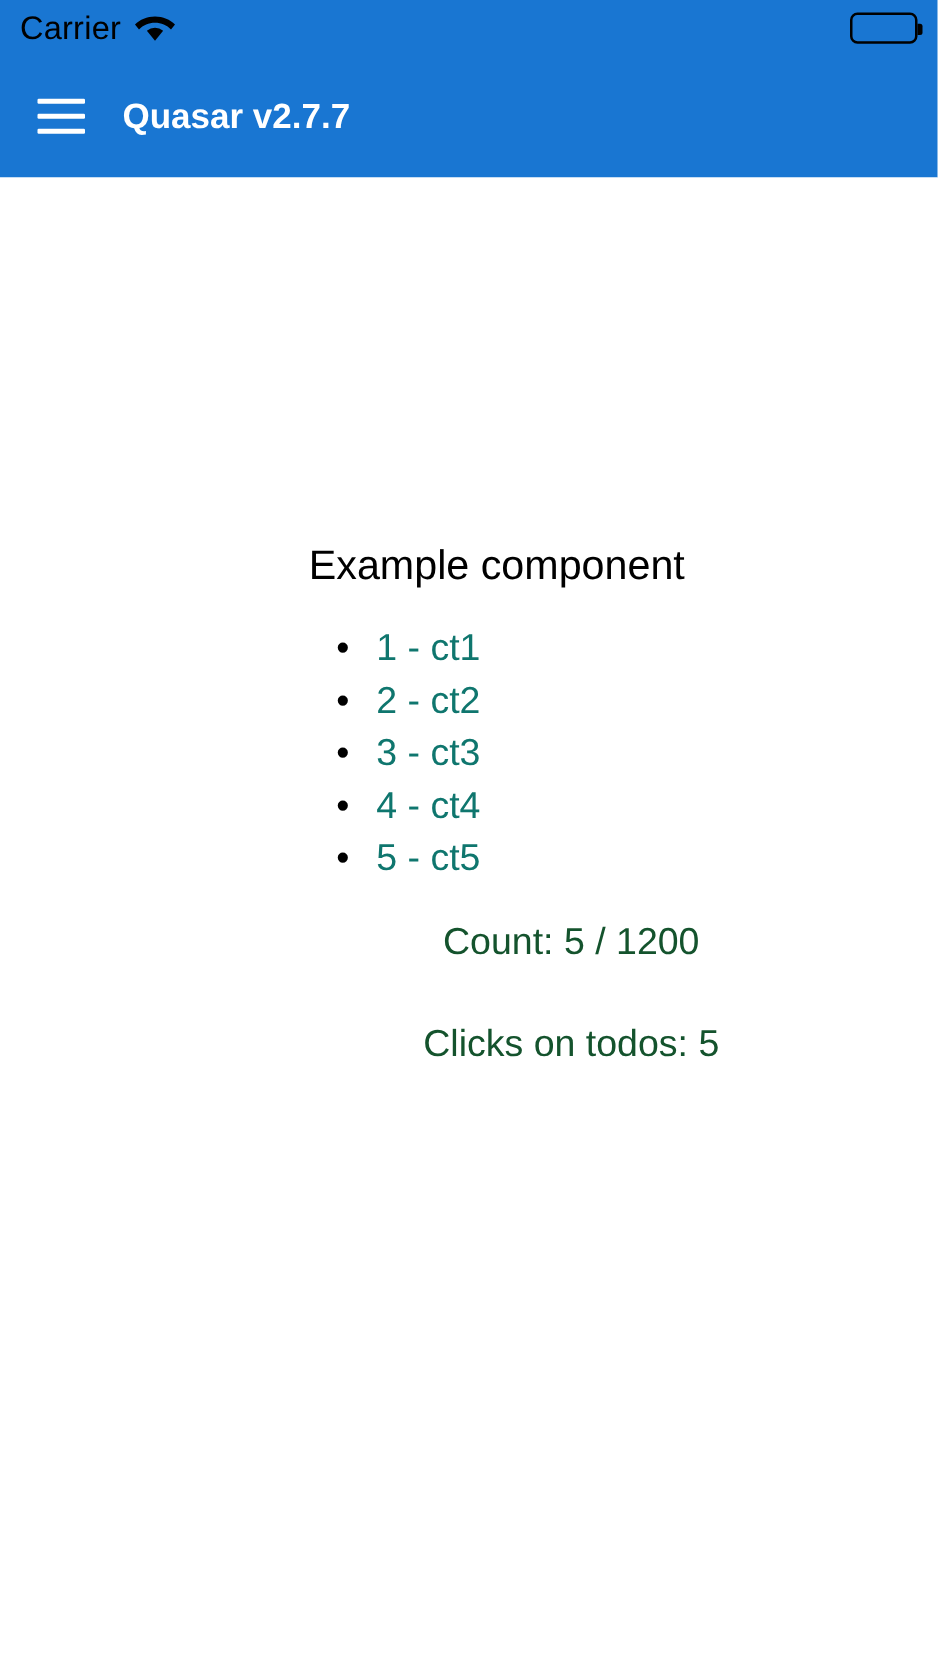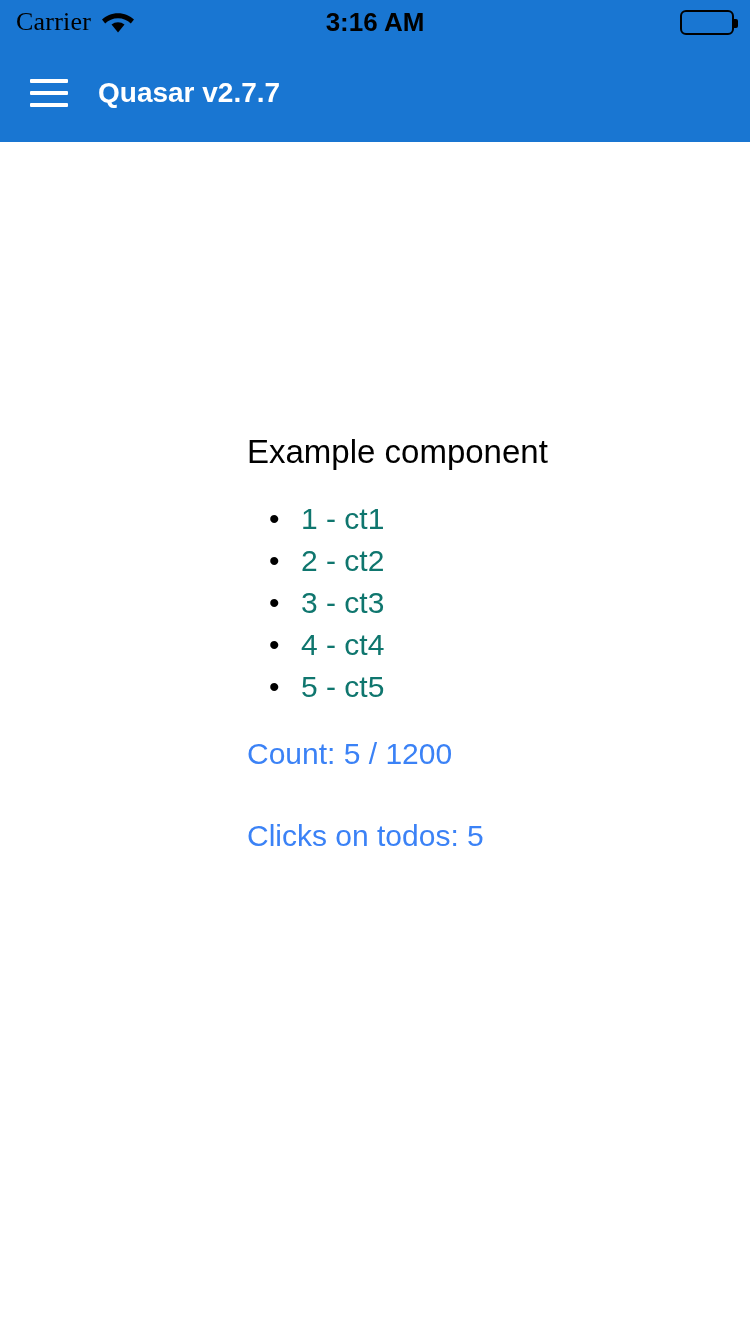--- a/index.html
+++ b/index.html
@@ -36,21 +36,20 @@
   }
   .status-left {
     display: flex;
     align-items: center;
     gap: 10px;
   }
   .carrier-label {
     font-size: 26px;
     color: #000000;
     letter-spacing: 0.2px;
-    font-family: Liberation Serif, serif;
   }
   .wifi-icon svg {
     display: block;
   }
   .status-time {
     font-size: 26px;
     font-weight: bold;
     color: #000000;
     position: absolute;
     left: 0;
@@ -167,44 +166,44 @@
     content: "\2022";
     position: absolute;
     left: -32px;
     top: 0;
     font-size: 30px;
     line-height: 42px;
     color: #000000;
   }
   .stat-line {
     font-size: 30px;
-    color: #3b82f6;
+    color: #14532d;
     margin: 0 0 46px 0;
     line-height: 1.2;
+    text-align: center;
   }
   .stat-line:last-child {
     margin-bottom: 0;
   }
 </style>
 </head>
 <body>
 
 <div class="phone">
 
   <div class="status-bar">
     <div class="status-left">
       <span class="carrier-label">Carrier</span>
       <span class="wifi-icon">
         <svg width="34" height="26" viewBox="0 0 34 26" aria-hidden="true">
           <path d="M17 23.5 L10.5 15.5 a10.5 10.5 0 0 1 13 0 Z" fill="#000000"></path>
           <path d="M17 4.2 C10.6 4.2 4.9 6.7 1 10.6 l3.2 3.9 C7.5 11.2 12 9.2 17 9.2 s9.5 2 12.8 5.3 L33 10.6 C29.1 6.7 23.4 4.2 17 4.2 Z" fill="#000000"></path>
         </svg>
       </span>
     </div>
-    <div class="status-time">3:16 AM</div>
     <div class="status-right">
       <span class="battery">
         <span class="battery-fill"></span>
       </span>
     </div>
   </div>
 
   <div class="toolbar">
     <button class="menu-button">
       <span></span>

